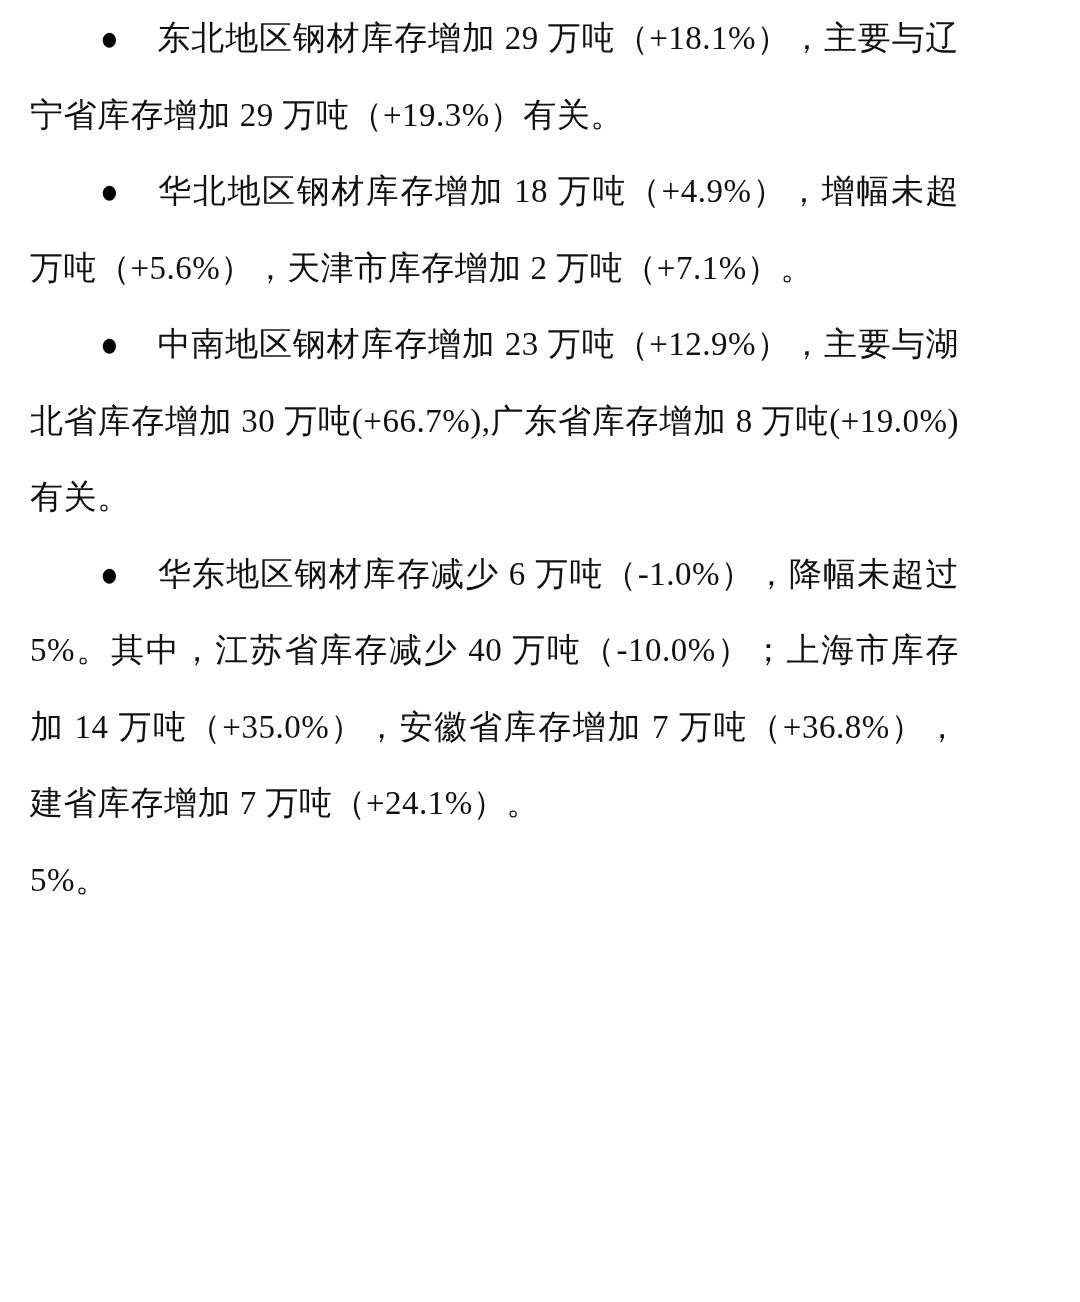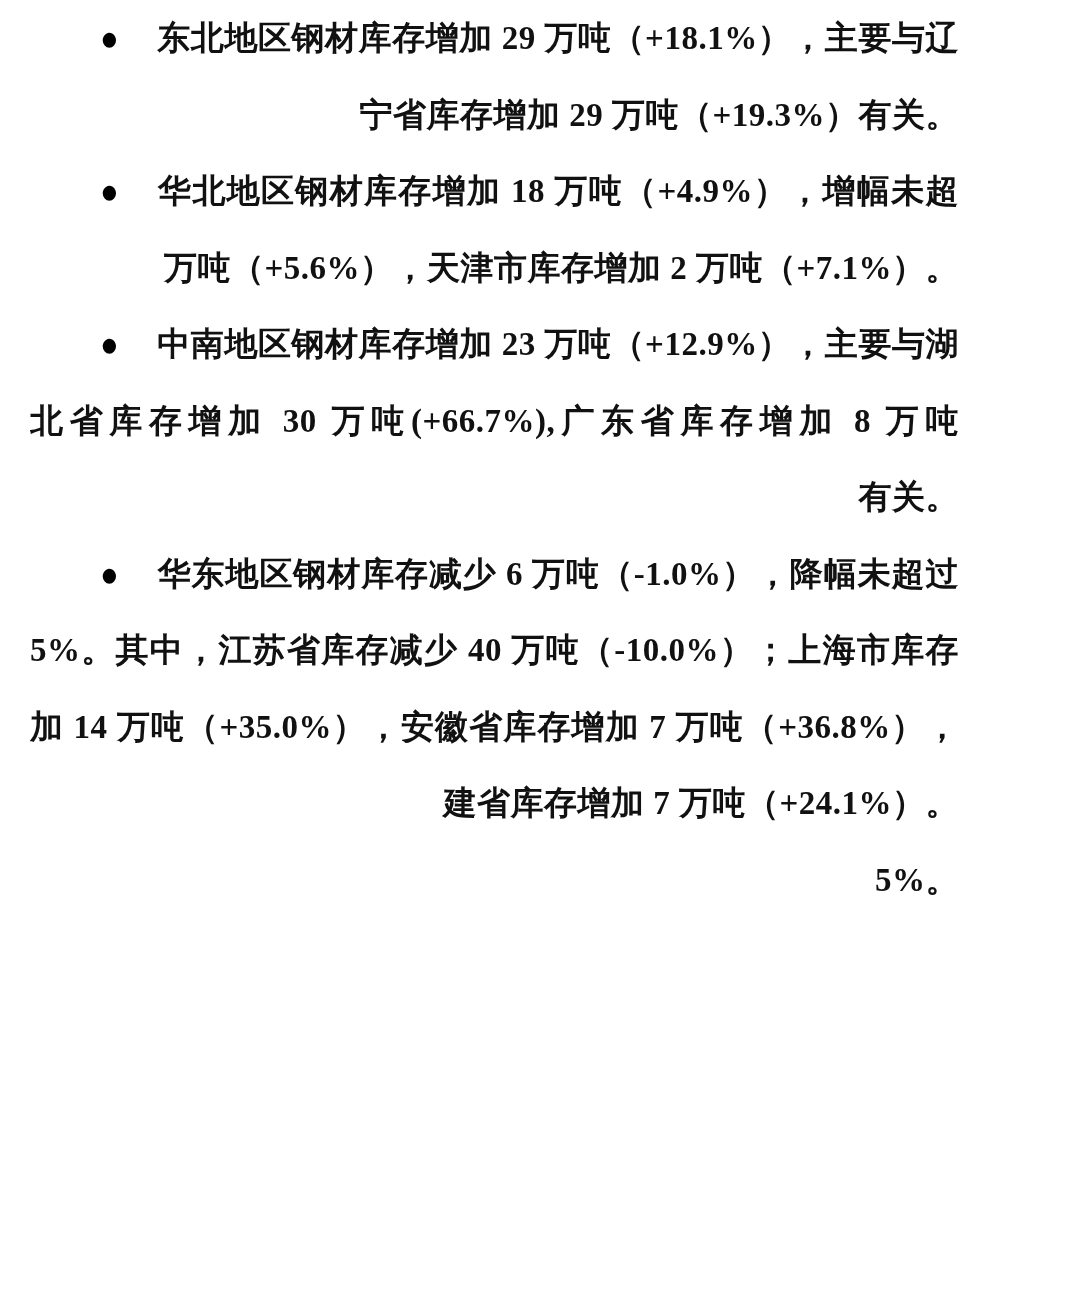--- a/index.html
+++ b/index.html
@@ -11,31 +11,30 @@
     width: 1080px;
     height: 1302px;
     overflow: hidden;
     font-family: "Liberation Serif", "DejaVu Serif", serif;
     color: #111111;
   }
   .doc {
     padding: 0 20px 0 30px;
     box-sizing: border-box;
     width: 979px;
-    font-weight: bold;
   }
   .para {
     margin: 0;
   }
   .line {
     height: 76.55px;
     line-height: 76.55px;
     font-size: 33px;
     overflow: hidden;
-    text-align: right;
+    text-align: left;
     letter-spacing: 0.5px;
   }
   
   .line.jl {
     text-align: justify;
     text-align-last: justify;
     -moz-text-align-last: justify;
     text-justify: inter-character;
   }
   

